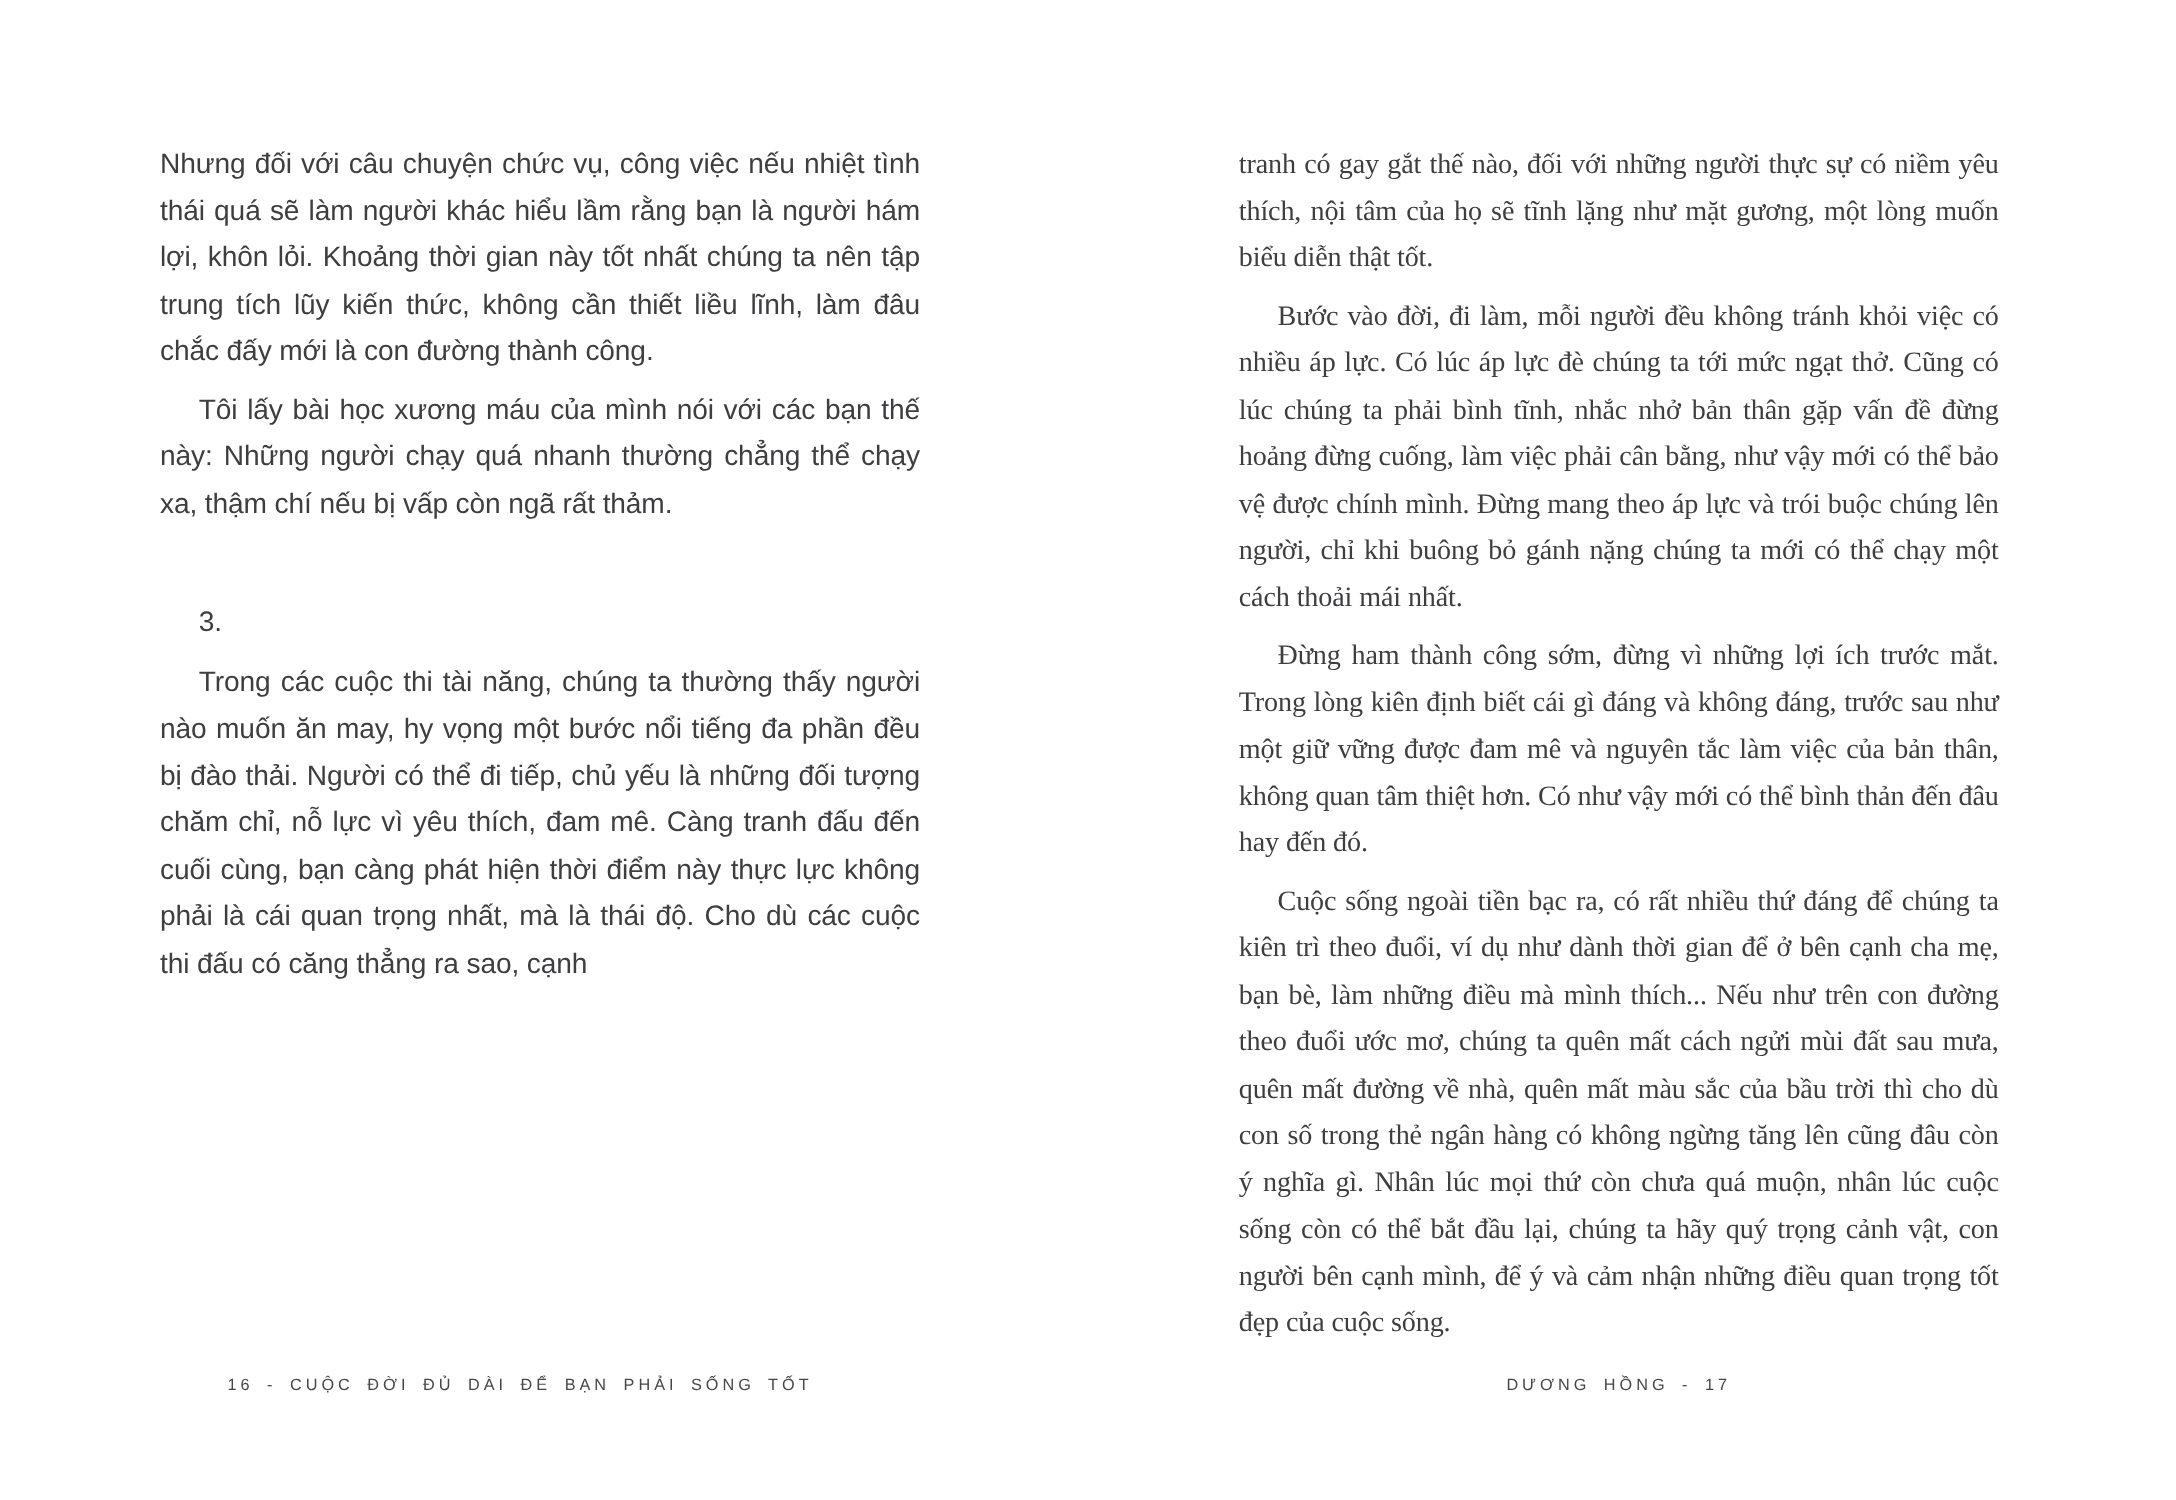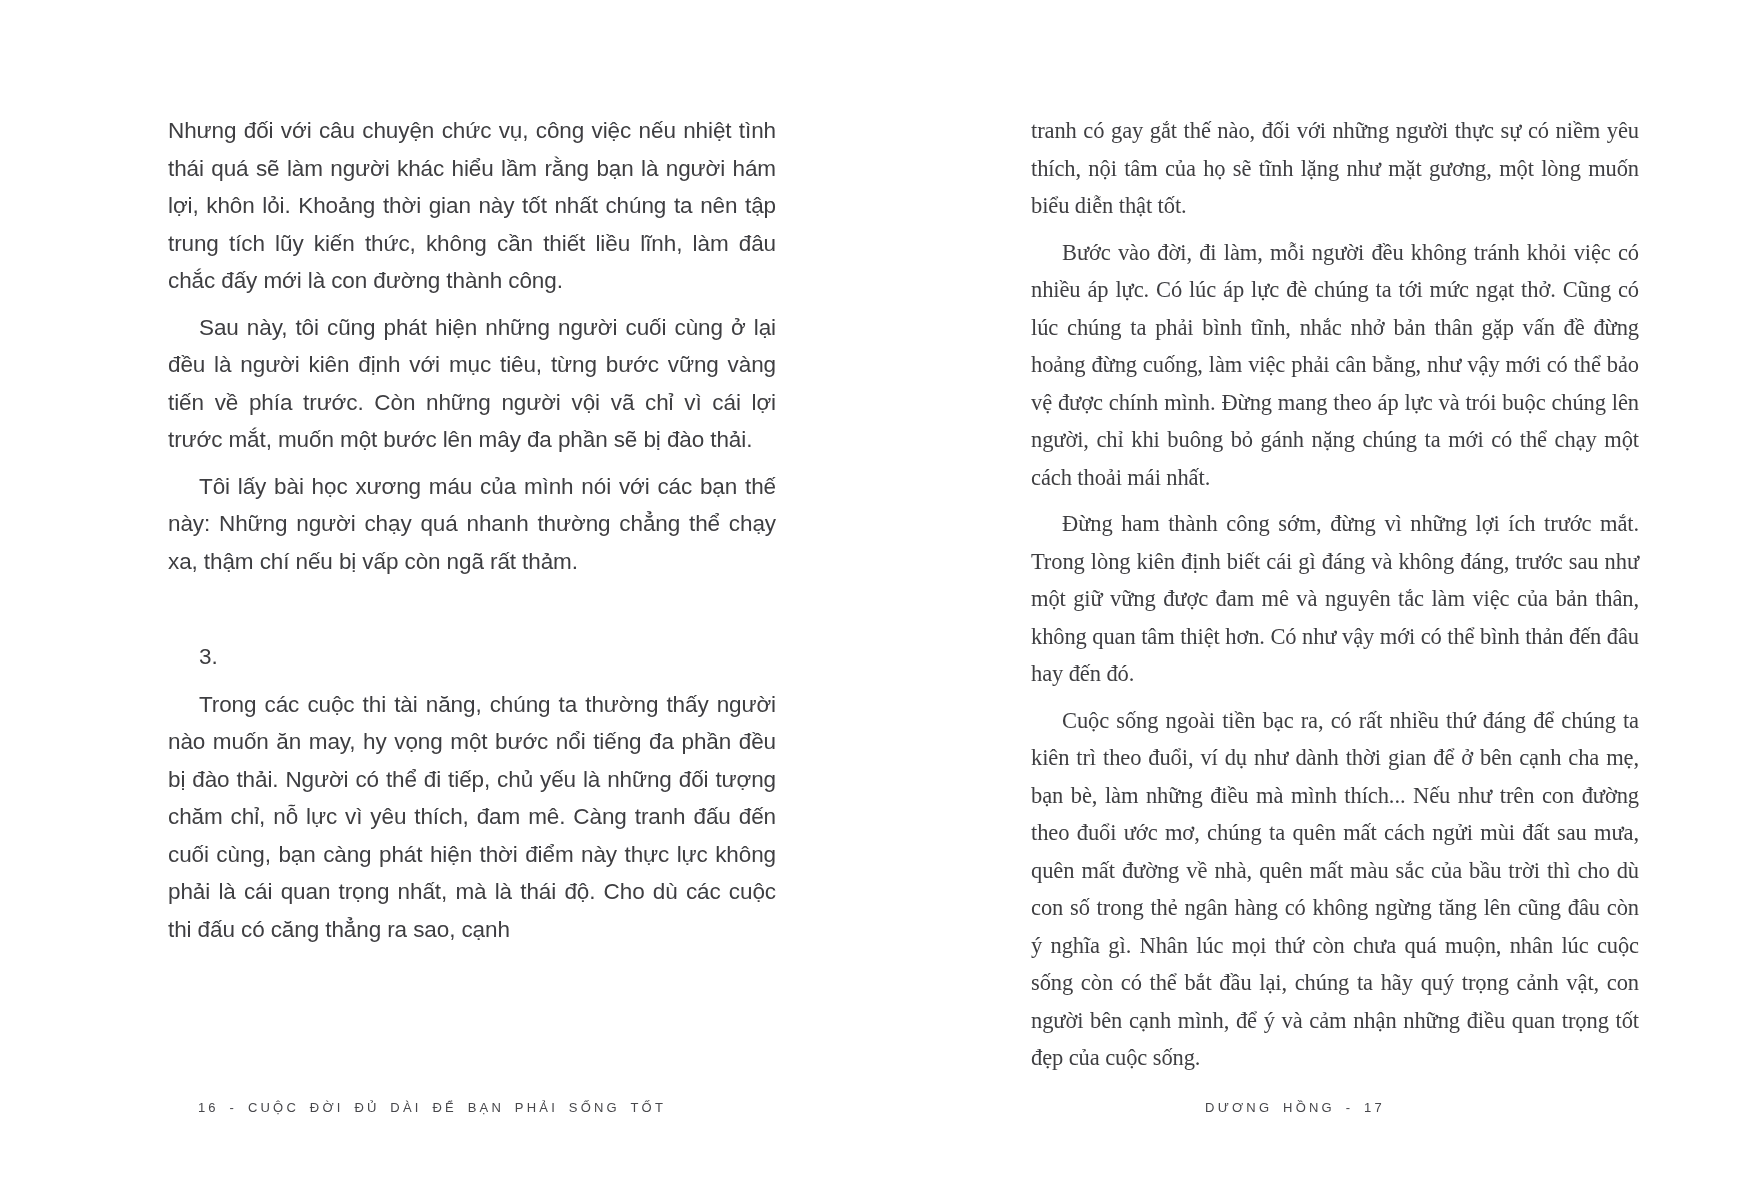--- a/index.html
+++ b/index.html
@@ -17,21 +17,20 @@
   }
   .text-col{
     position:absolute;
     top:112px;
     width:608px;
     text-align:justify;
     color:#3e3e41;
     font-size:22.5px;
     line-height:37.5px;
     letter-spacing:-0.1px;
-    margin-left:40px;
   }
   .page-left .text-col{left:128px;}
   .page-right .text-col{left:991px;font-family:Liberation Serif, serif;}
   p.para{
     margin:0 0 9px 0;
     text-indent:31px;
     padding:0;
   }
   p.para.no-indent{text-indent:0;}
   p.para.section-number{
@@ -44,32 +43,31 @@
     top:1098px;
     width:608px;
     text-align:center;
     font-size:13px;
     line-height:20px;
     letter-spacing:3.2px;
     word-spacing:4px;
     color:#47474b;
     white-space:nowrap;
   }
-  .page-left .footer{left:128px;}
+  .page-left .footer{left:112px;}
   .page-right .footer{left:991px;}
 </style>
 </head>
 <body>
 
 <div class="spread">
 
   <div class="page page-left">
     <div class="text-col">
       <p class="para no-indent">Nhưng đối với câu chuyện chức vụ, công việc nếu nhiệt tình thái quá sẽ làm người khác hiểu lầm rằng bạn là người hám lợi, khôn lỏi. Khoảng thời gian này tốt nhất chúng ta nên tập trung tích lũy kiến thức, không cần thiết liều lĩnh, làm đâu chắc đấy mới là con đường thành công.</p>
-      <p class="para">Sau này, tôi cũng phát hiện những người cuối cùng ở lại đều là người kiên định với mục tiêu, từng bước vững vàng tiến về phía trước. Còn những người vội vã chỉ vì cái lợi trước mắt, muốn một bước lên mây đa phần sẽ bị đào thải.</p>
       <p class="para">Tôi lấy bài học xương máu của mình nói với các bạn thế này: Những người chạy quá nhanh thường chẳng thể chạy xa, thậm chí nếu bị vấp còn ngã rất thảm.</p>
       <p class="para section-number">3.</p>
       <p class="para">Trong các cuộc thi tài năng, chúng ta thường thấy người nào muốn ăn may, hy vọng một bước nổi tiếng đa phần đều bị đào thải. Người có thể đi tiếp, chủ yếu là những đối tượng chăm chỉ, nỗ lực vì yêu thích, đam mê. Càng tranh đấu đến cuối cùng, bạn càng phát hiện thời điểm này thực lực không phải là cái quan trọng nhất, mà là thái độ. Cho dù các cuộc thi đấu có căng thẳng ra sao, cạnh</p>
     </div>
     <div class="footer">16 - CUỘC ĐỜI ĐỦ DÀI ĐỂ BẠN PHẢI SỐNG TỐT</div>
   </div>
 
   <div class="page page-right">
     <div class="text-col">
       <p class="para no-indent">tranh có gay gắt thế nào, đối với những người thực sự có niềm yêu thích, nội tâm của họ sẽ tĩnh lặng như mặt gương, một lòng muốn biểu diễn thật tốt.</p>

